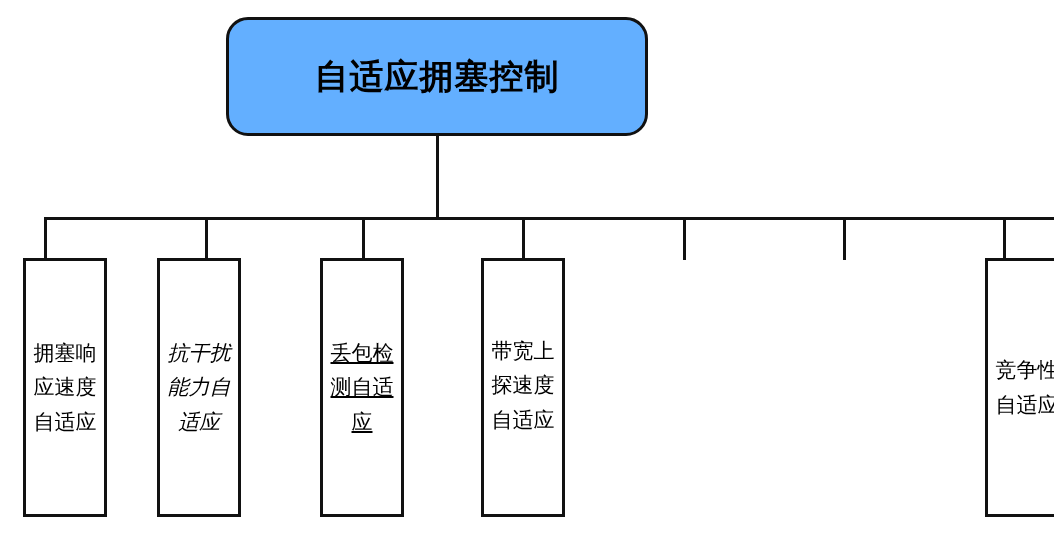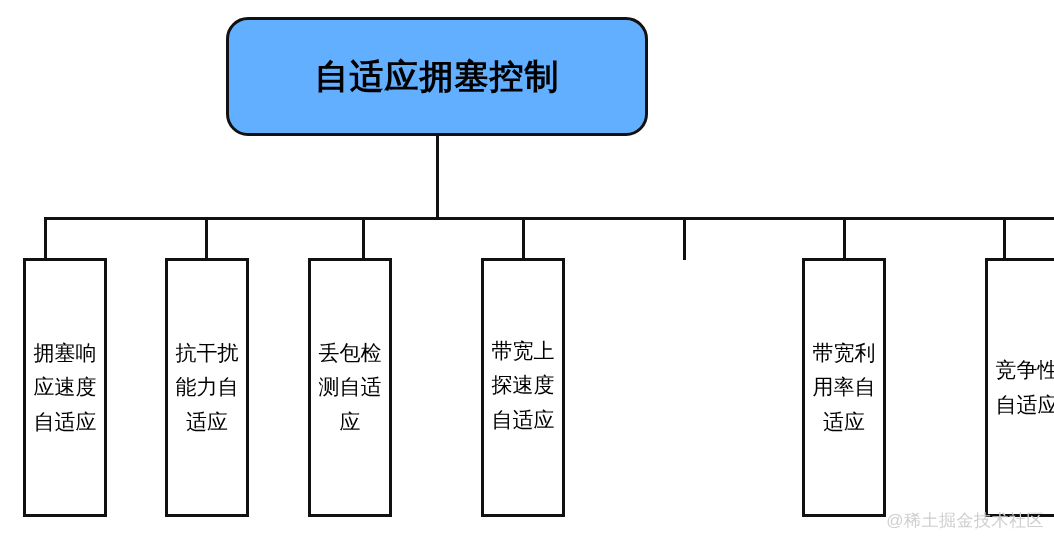--- a/index.html
+++ b/index.html
@@ -105,36 +105,32 @@
   <div class="edge edge-v" style="left:362px; top:217px; height:43px;"></div>
   <div class="edge edge-v" style="left:522px; top:217px; height:43px;"></div>
   <div class="edge edge-v" style="left:683px; top:217px; height:43px;"></div>
   <div class="edge edge-v" style="left:843px; top:217px; height:43px;"></div>
   <div class="edge edge-v" style="left:1003px;top:217px; height:43px;"></div>
 
   <div class="leaf-node" style="left:23px;">
     <span class="leaf-label">拥塞响应速度自适应</span>
   </div>
 
-  <div class="leaf-node" style="left:165px;">
+  <div class="leaf-node" style="left:157px;font-style:italic;">
     <span class="leaf-label">抗干扰能力自适应</span>
   </div>
 
-  <div class="leaf-node" style="left:308px;">
+  <div class="leaf-node" style="left:320px;text-decoration:underline;">
     <span class="leaf-label">丢包检测自适应</span>
   </div>
 
   <div class="leaf-node" style="left:481px;font-family:Liberation Mono, monospace;">
     <span class="leaf-label">带宽上探速度自适应</span>
   </div>
 
 
-  <div class="leaf-node" style="left:802px;">
-    <span class="leaf-label">带宽利用率自适应</span>
-  </div>
 
   <div class="leaf-node" style="left:941px;margin-left:44px;">
     <span class="leaf-label">竞争性自适应</span>
   </div>
 
-  <div class="watermark">@稀土掘金技术社区</div>
 
 </div>
 
 </body></html>

